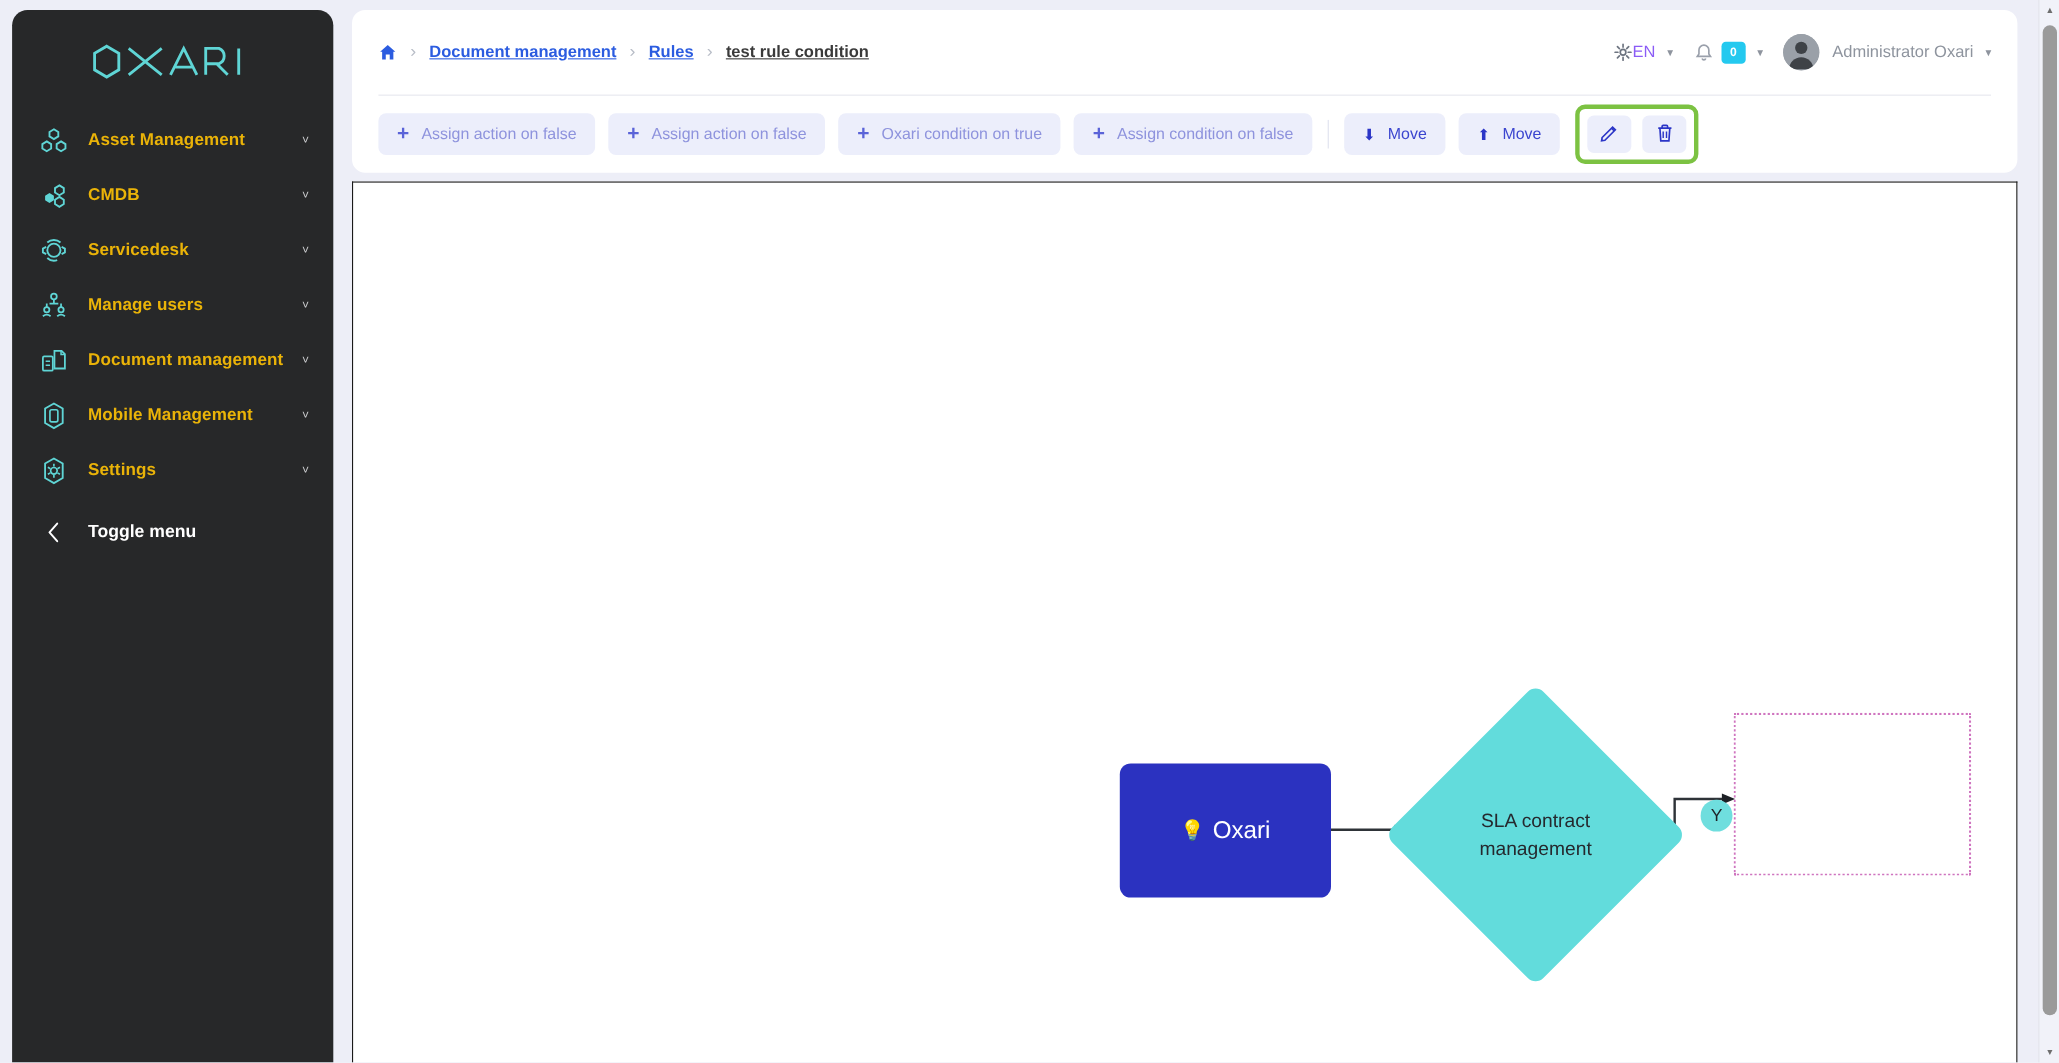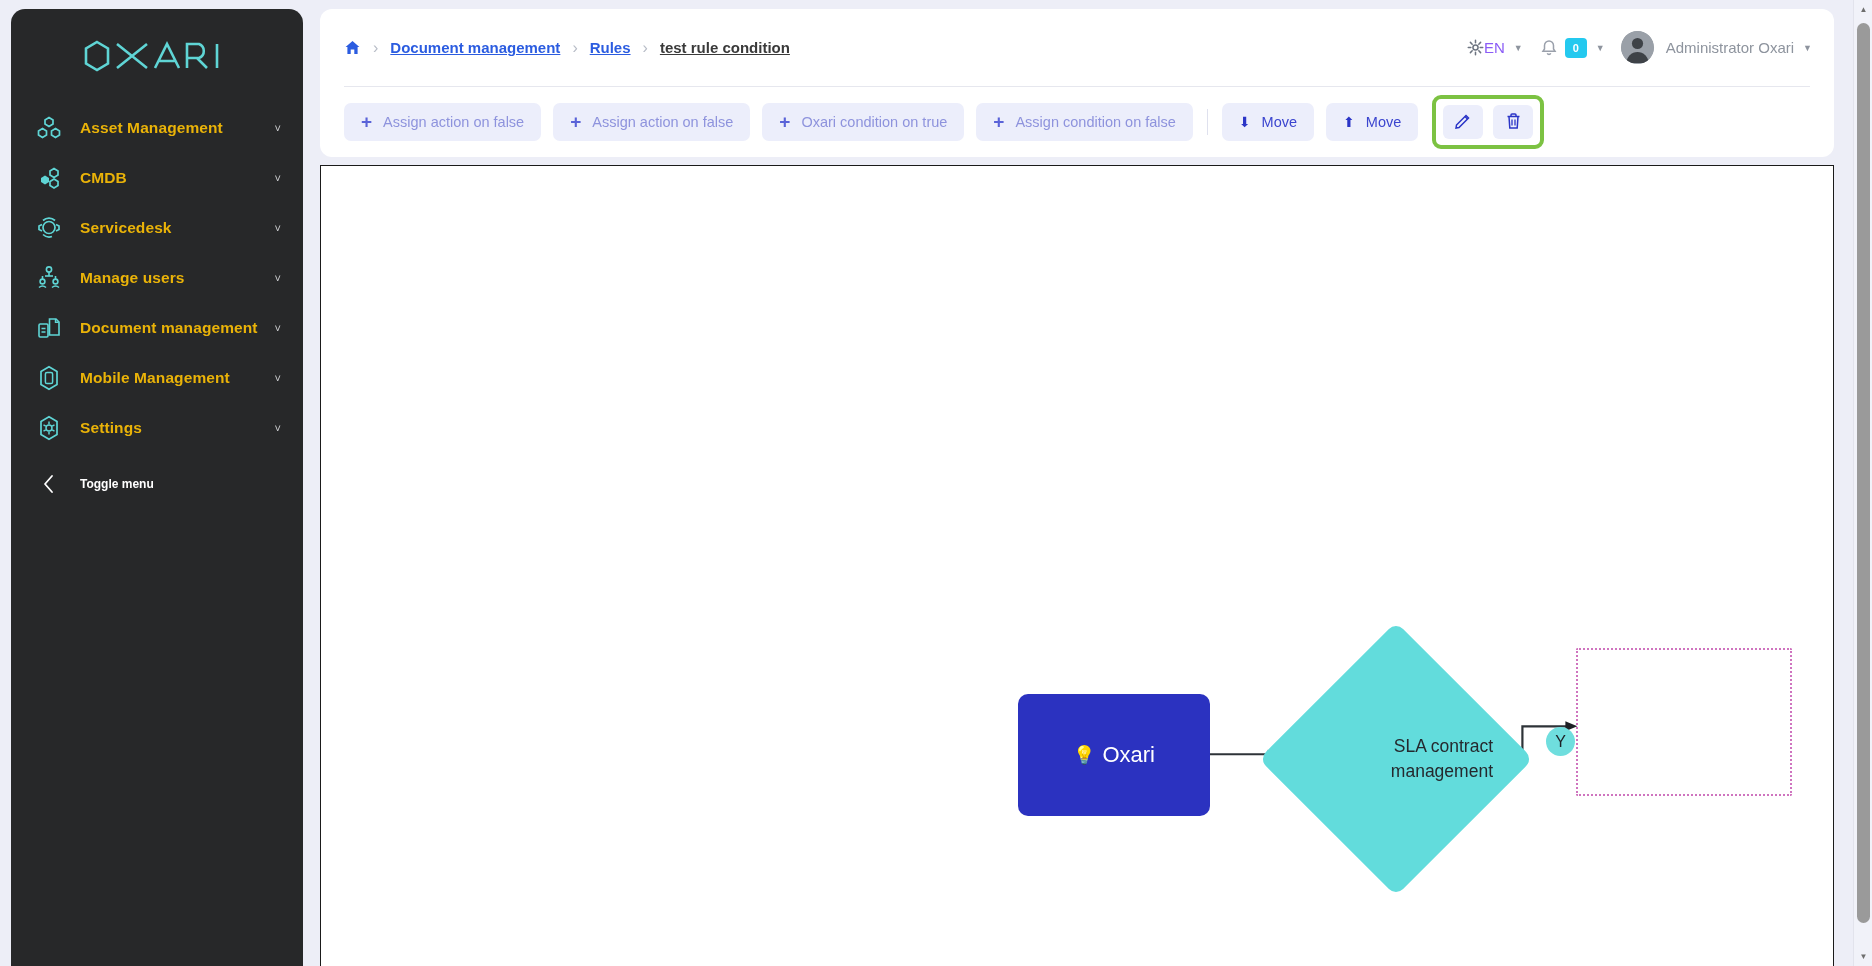--- a/index.html
+++ b/index.html
@@ -67,21 +67,21 @@
     margin-top: 6px;
     cursor: pointer;
   }
   .toggle-chevron {
     width: 40px; height: 40px; flex: 0 0 40px;
     display: flex; align-items: center; justify-content: center;
     color: #ffffff; font-size: 20px; font-weight: 300;
   }
   .toggle-label {
     color: #ffffff;
-    font-size: 12px;
+    font-size: 16px;
     font-weight: bold;
     margin-left: 11px;
   }
 
   
   .topcard {
     position: absolute;
     left: 320px; top: 9px;
     width: 1514px; height: 148px;
     background: #ffffff;
@@ -214,21 +214,21 @@
     position:absolute; left:0; top:0;
     width:194px; height:194px;
     background:#62dcdc;
     transform: rotate(45deg);
     border-radius:10px;
   }
   .diamond-label {
     position:absolute; left:0; top:0;
     width:194px; height:194px;
     display:flex; flex-direction:column;
-    align-items:flex-end; justify-content:center;
+    align-items:center; justify-content:center;
     color:#25292e; font-size:17.5px; line-height:1.45;
     text-align:center;
   }
 
   .node-action {
     left: 1263px; top: 528px;
     width: 194px; height: 101px;
     background:#4b5055;
     border-radius:10px;
     display:flex; align-items:center; justify-content:center;

